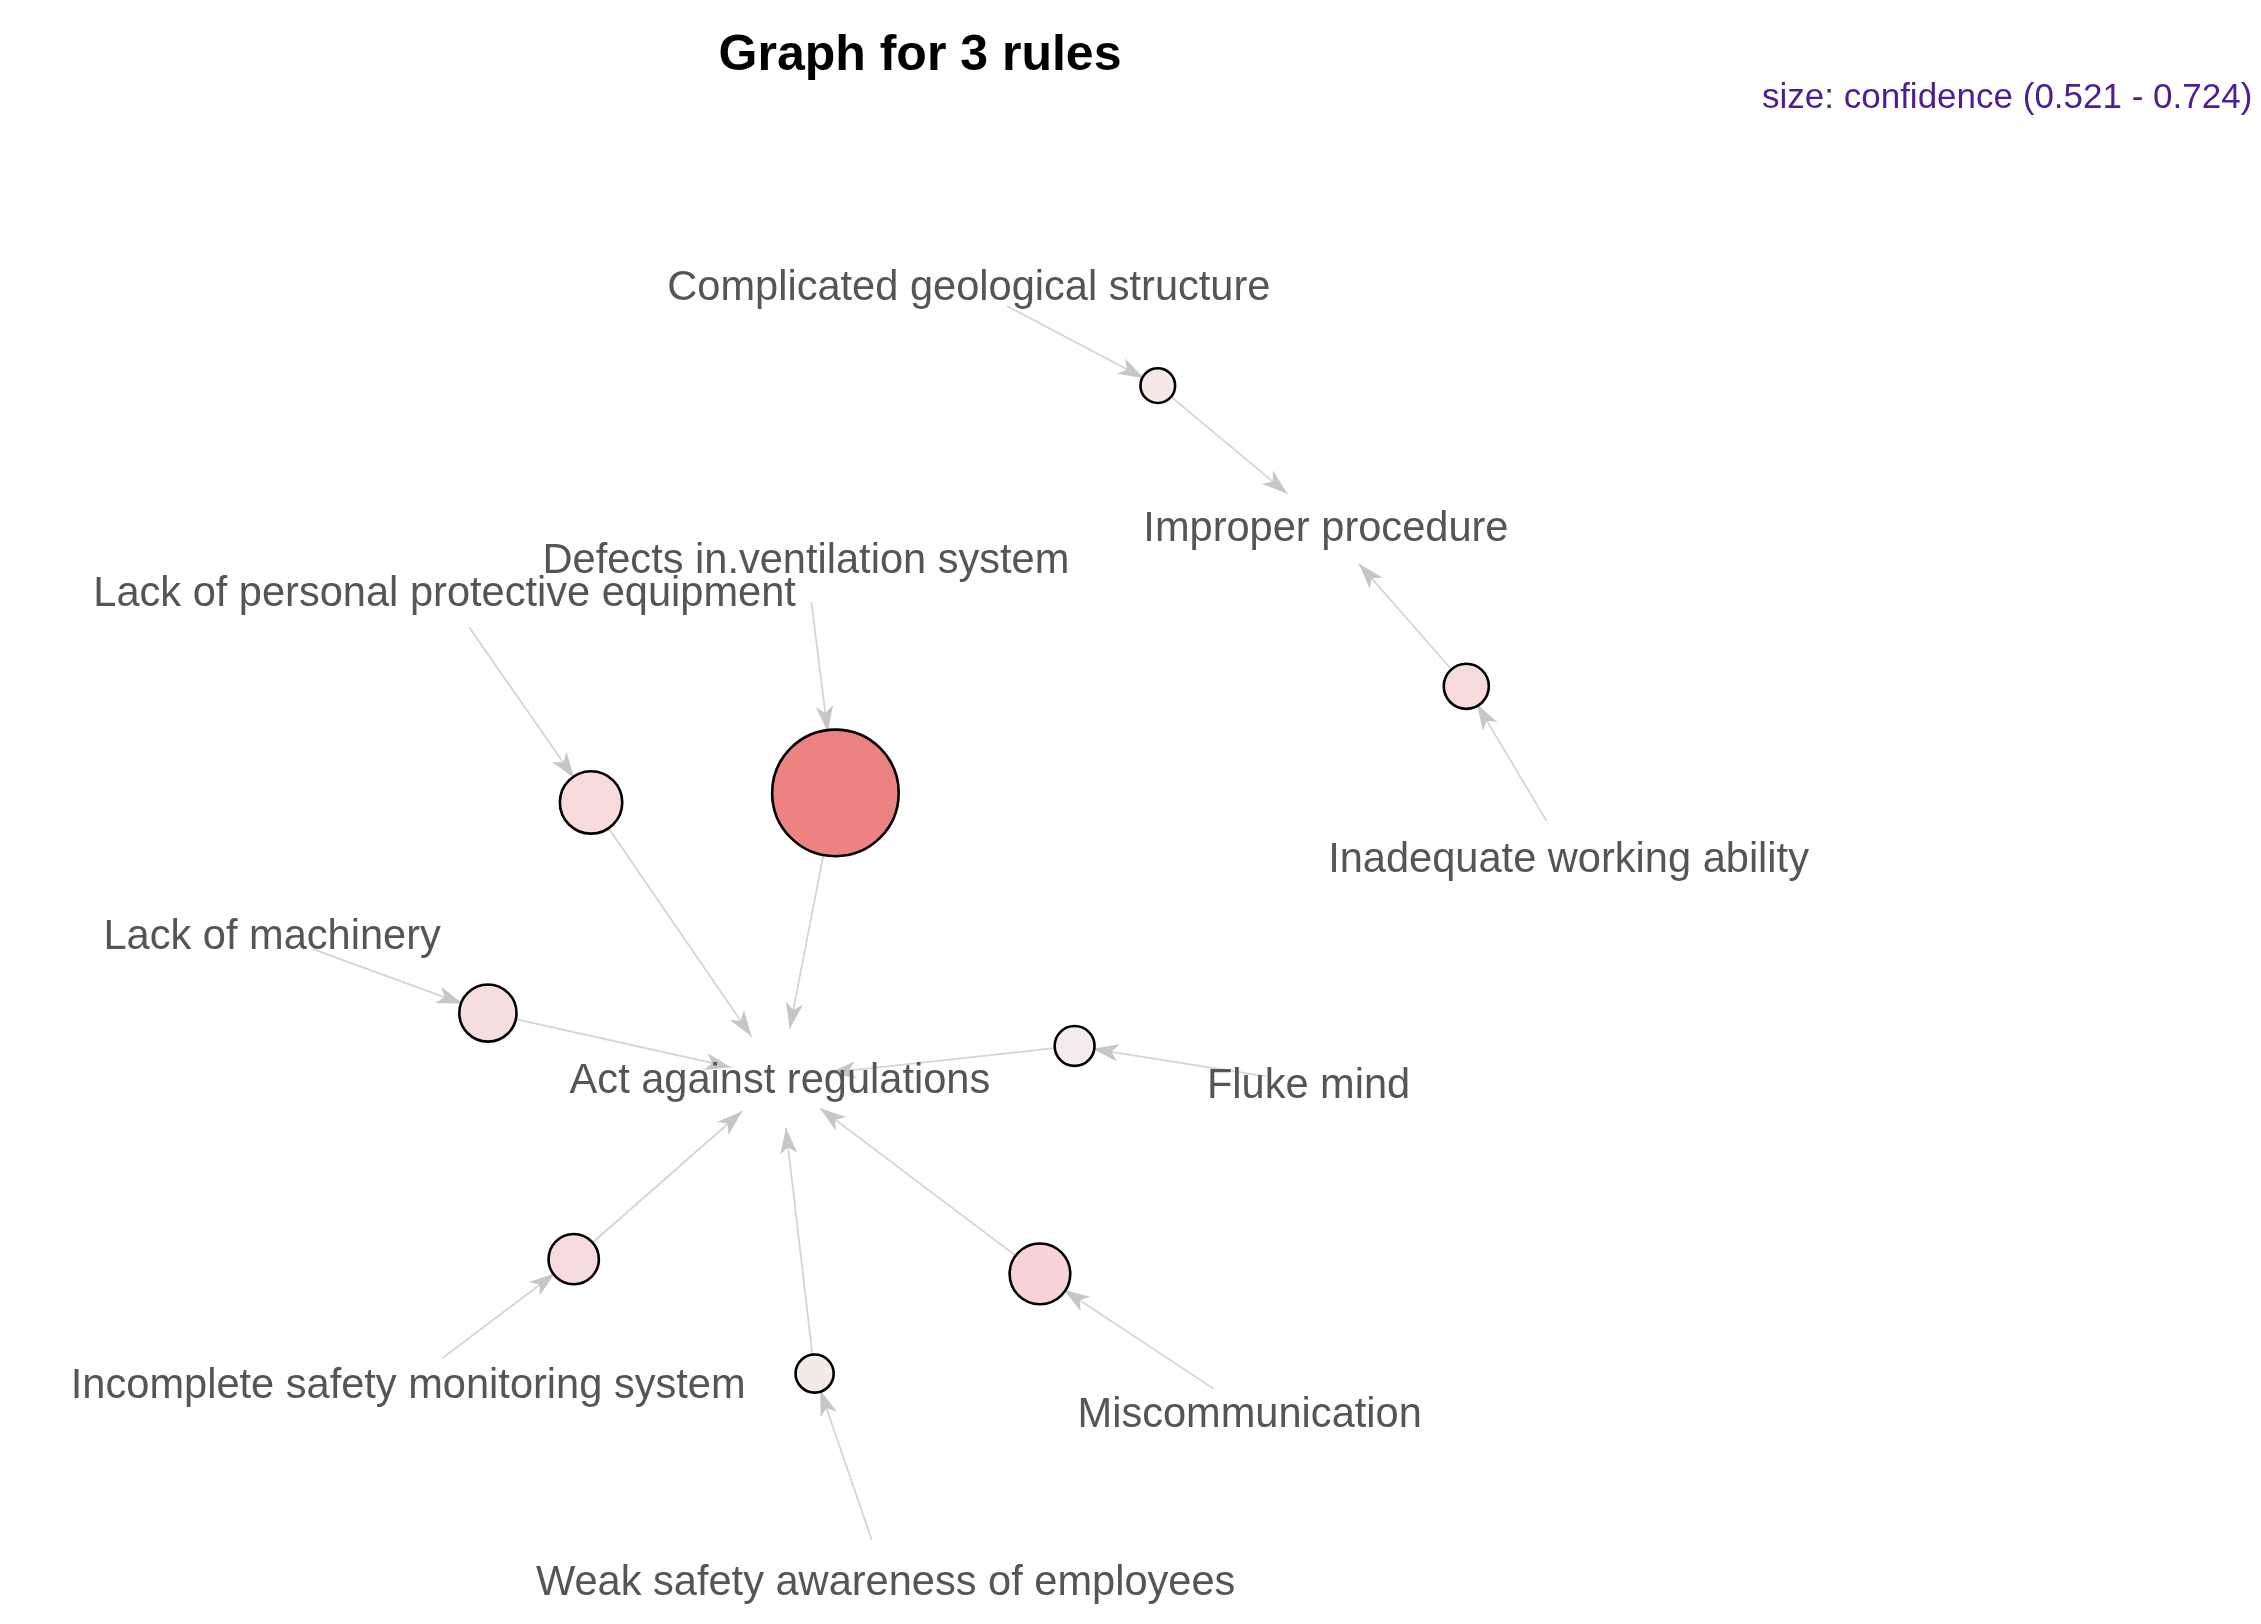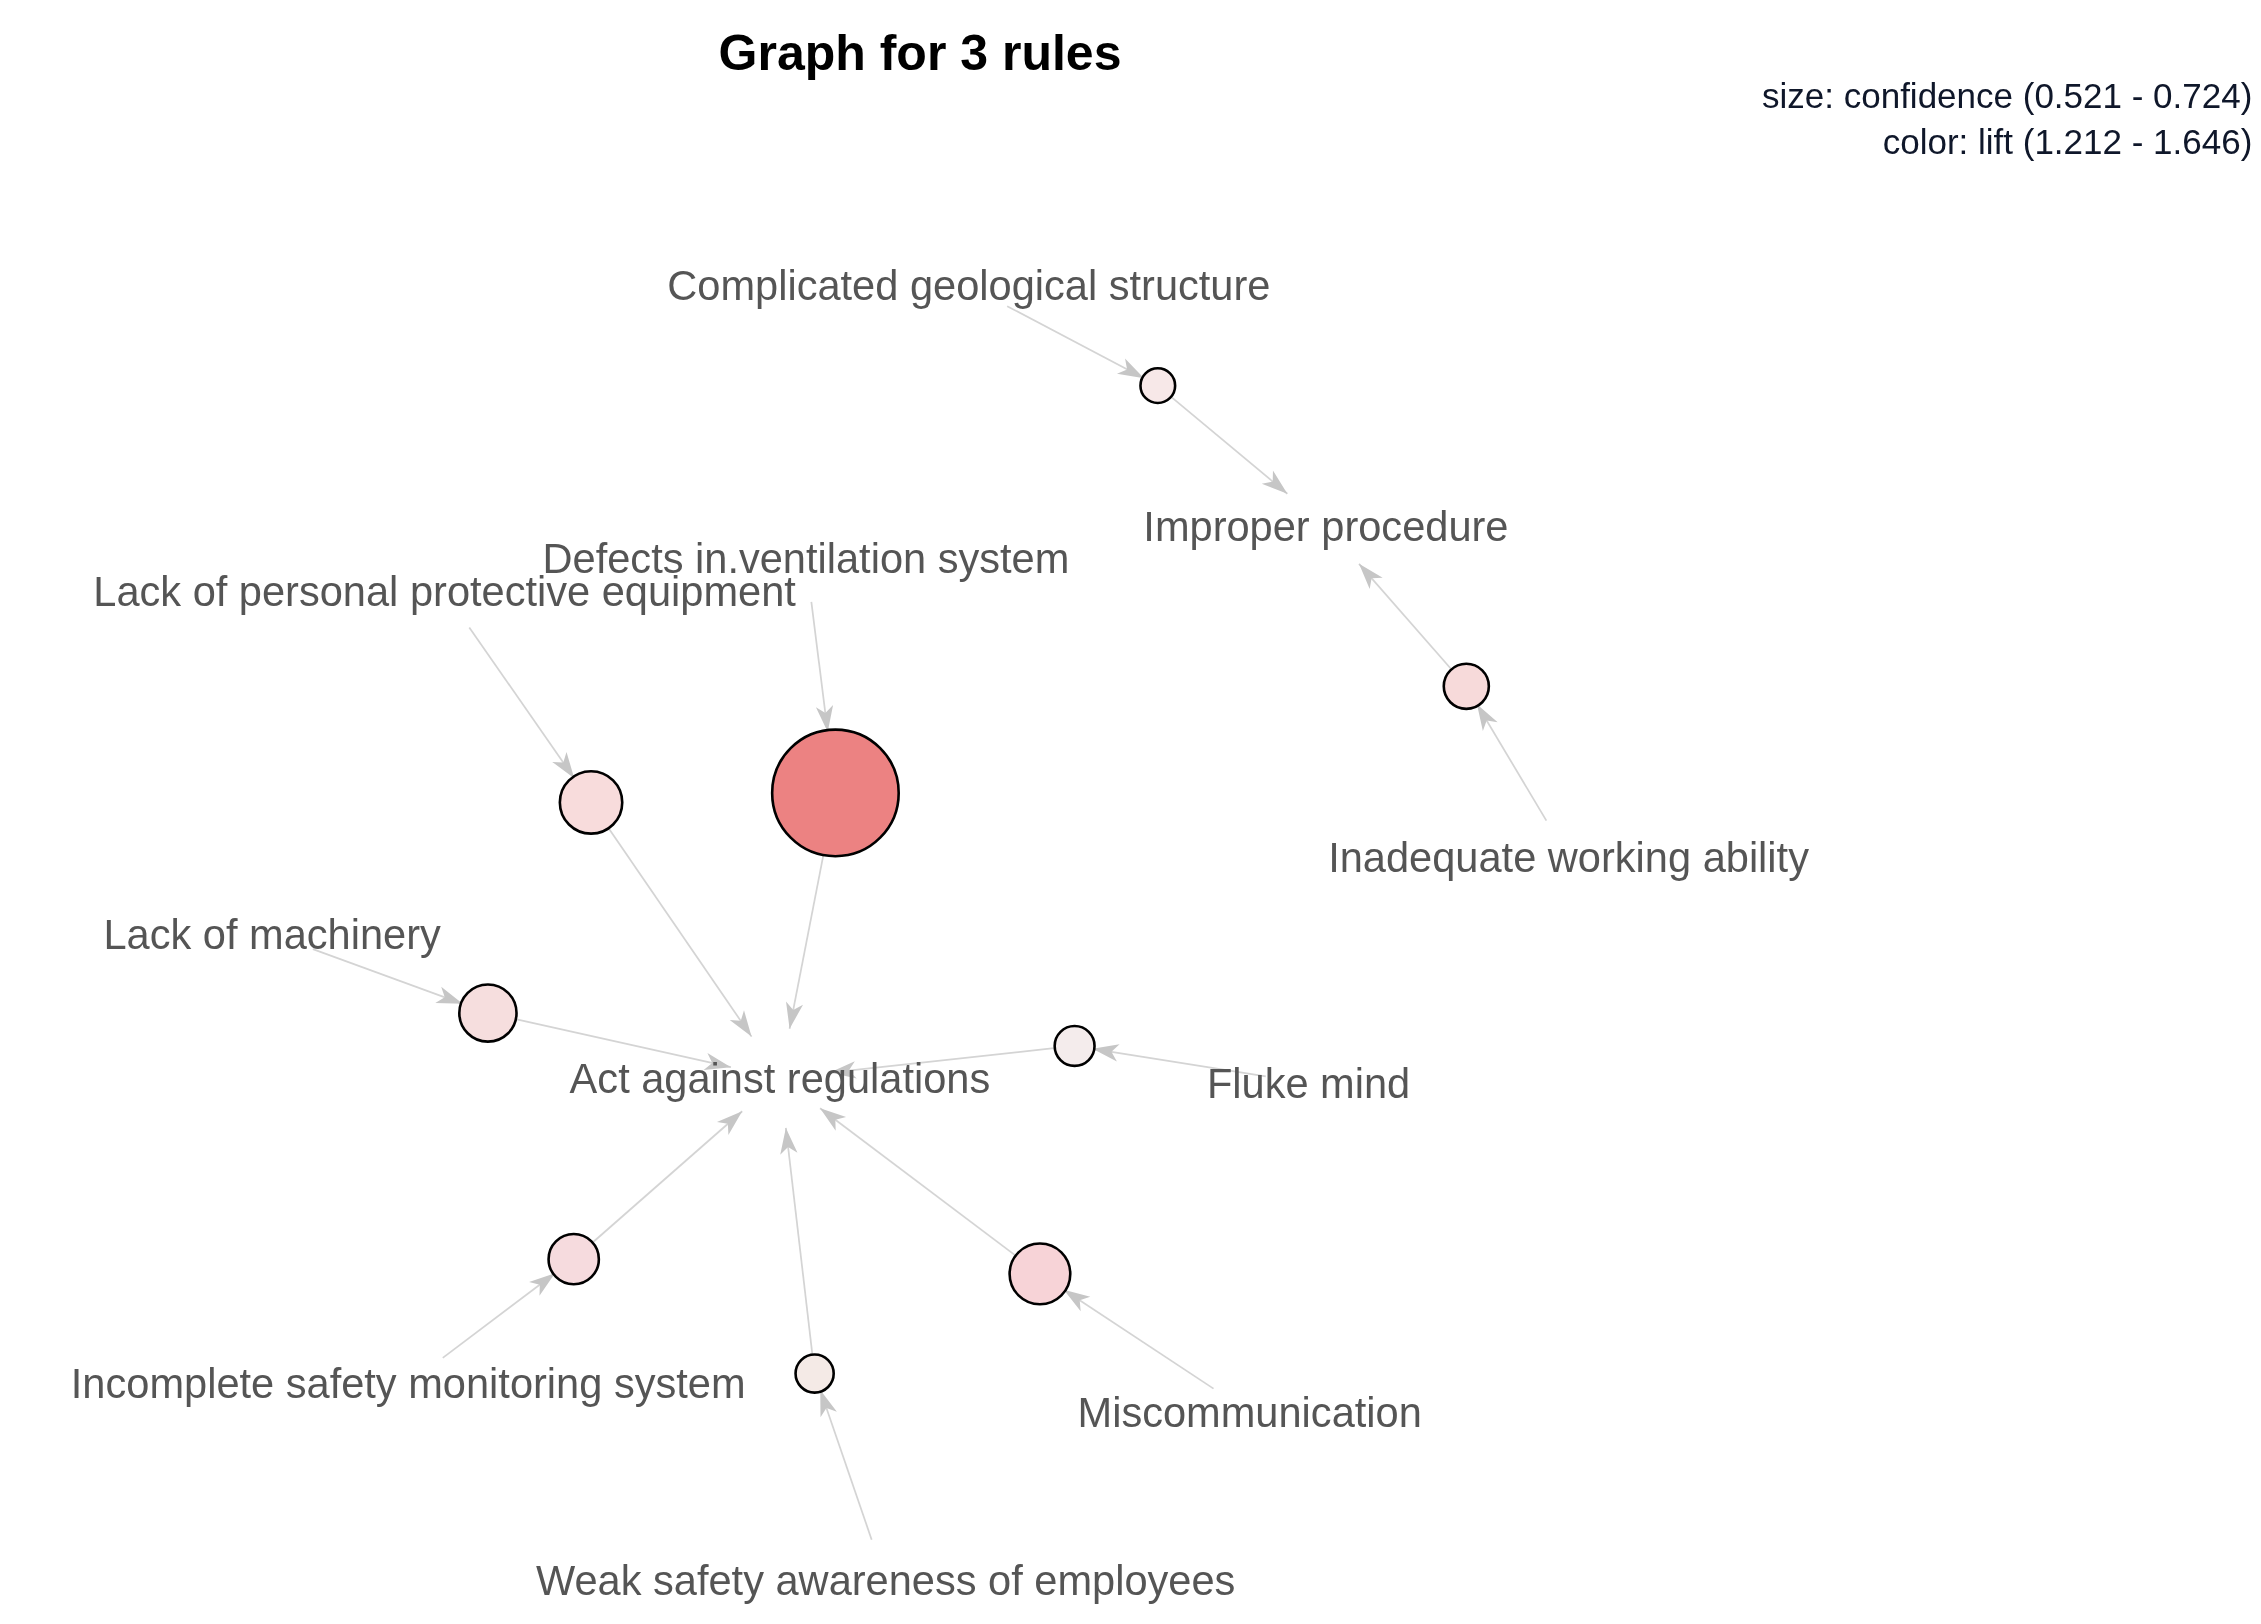--- a/index.html
+++ b/index.html
@@ -21,41 +21,40 @@
     color: #000000;
     white-space: nowrap;
   }
   .legend {
     position: absolute;
     top: 73px;
     right: 8.7px;
     text-align: right;
     font-size: 35px;
     line-height: 46px;
-    color: #0f172a;
+    color: #4c1d95;
     white-space: nowrap;
   }
   svg.graph {
     position: absolute;
     top: 0; left: 0;
     width: 2261px;
     height: 1624px;
   }
   .item-label-text {
     font-family: "Liberation Sans", sans-serif;
   }
 </style>
 </head>
 <body>
 
 <div class="stage">
   <div class="chart-title">Graph for 3 rules</div>
   <div class="legend">
     <div>size: confidence (0.521 - 0.724)</div>
-    <div>color: lift (1.212 - 1.646)</div>
   </div>
   <svg class="graph" xmlns="http://www.w3.org/2000/svg" viewBox="0 0 2609 1874">
       <line x1="1162.2" y1="353.3" x2="1320.1" y2="436.6" stroke="#d4d4d4" stroke-width="2"></line>
       <polygon points="1320.1,436.6 1288.9,431.4 1300.6,426.3 1298.2,413.8" fill="#c6c6c6"></polygon>
       <line x1="1352.1" y1="458.5" x2="1485.5" y2="569.8" stroke="#d4d4d4" stroke-width="2"></line>
       <polygon points="1485.5,569.8 1456.0,558.3 1468.6,555.7 1468.9,542.9" fill="#c6c6c6"></polygon>
       <line x1="1784.4" y1="947.0" x2="1704.3" y2="812.6" stroke="#d4d4d4" stroke-width="2"></line>
       <polygon points="1704.3,812.6 1728.2,833.3 1715.5,831.5 1711.1,843.5" fill="#c6c6c6"></polygon>
       <line x1="1674.2" y1="771.7" x2="1568.2" y2="650.6" stroke="#d4d4d4" stroke-width="2"></line>
       <polygon points="1568.2,650.6 1595.5,666.6 1582.7,667.2 1580.5,679.8" fill="#c6c6c6"></polygon>

